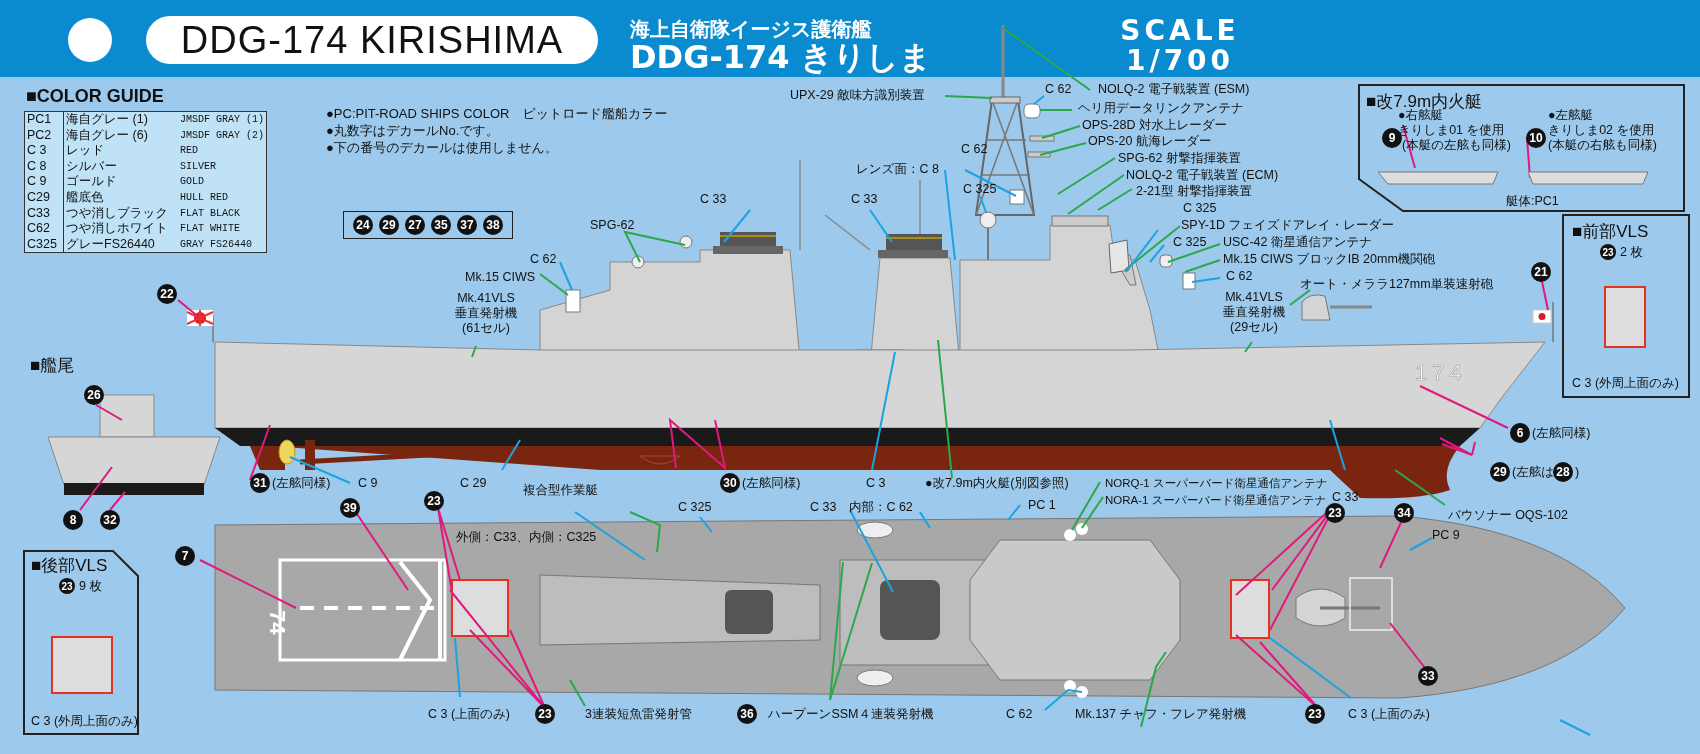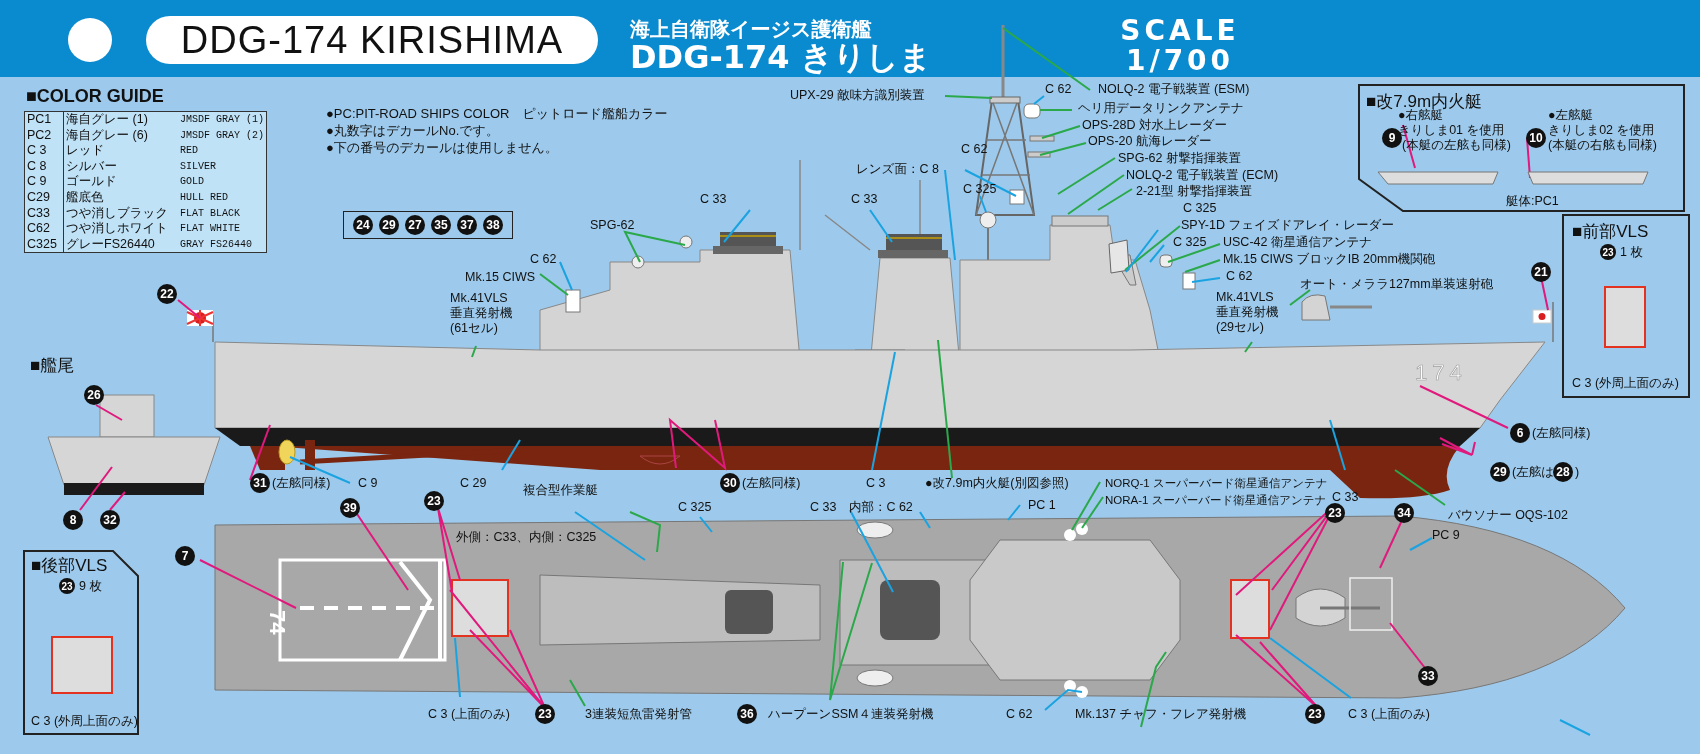--- a/index.html
+++ b/index.html
@@ -13,21 +13,21 @@
   .scale{left:1100px;top:16px;color:#fff;font-size:28px;font-weight:bold;letter-spacing:4px;text-align:center;line-height:30px;width:160px}
   .cg-title{left:26px;top:86px;font-size:18px;font-weight:bold;font-family:"Liberation Sans",sans-serif}
   table.cg{position:absolute;left:24px;top:111px;border-collapse:collapse;border:1.5px solid #333;background:#bfe2f7;font-size:12.5px;font-family:"Liberation Sans",sans-serif}
   table.cg td{padding:0 2px;line-height:15.6px;white-space:nowrap}
   table.cg td.code{border-right:1.5px solid #333;width:34px}
   table.cg td.en{font-family:"Liberation Mono",monospace;font-size:10px}
   .notes{left:326px;top:106px;font-size:13px;line-height:16.8px;font-family:"Liberation Sans",sans-serif}
   .unused{left:343px;top:211px;width:168px;height:26px;border:1.5px solid #222;display:flex;gap:6px;align-items:center;justify-content:center}
   .dnum{display:inline-flex;align-items:center;justify-content:center;width:20px;height:20px;border-radius:50%;background:#111;color:#fff;font-size:12px;font-weight:bold;font-family:"Liberation Sans",sans-serif}
   .lbl{position:absolute;font-size:12.5px;white-space:nowrap;font-family:"Liberation Sans",sans-serif;line-height:15px}
-  .lbl.c{}
+  .lbl.c{text-align:center}
   .panel{border:2px solid #222;background:#9dcaec}
   .sec-title{font-size:17px;font-family:"Liberation Sans",sans-serif}
   svg{position:absolute;left:0;top:0}
 </style>
 </head>
 <body>
 
 <div class="abs header"></div>
 <div class="abs hdr-circle"></div>
 <div class="abs title-pill">DDG-174 KIRISHIMA</div>
@@ -298,21 +298,21 @@
   <div class="abs lbl" style="left:190px;top:24px">●左舷艇</div>
   <div class="abs lbl" style="left:190px;top:39px">きりしま02 を使用</div>
   <div class="abs lbl" style="left:190px;top:54px">(本艇の右舷も同様)</div>
   <span class="abs dnum" style="left:168px;top:44px">10</span>
   <div class="abs lbl" style="left:148px;top:110px">艇体:PC1</div>
 </div>
 
 <div class="abs panel" style="left:1562px;top:214px;width:124px;height:180px;">
   <div class="abs sec-title" style="left:8px;top:4px">■前部VLS</div>
   <span class="abs dnum" style="left:36px;top:28px;width:16px;height:16px;font-size:10px">23</span>
-  <div class="abs lbl" style="left:56px;top:29px">1 枚</div>
+  <div class="abs lbl" style="left:56px;top:29px">2 枚</div>
   <div class="abs" style="left:40px;top:70px;width:38px;height:58px;background:#ddd;border:2px solid #e3321f"></div>
   <div class="abs lbl" style="left:8px;top:160px">C 3 (外周上面のみ)</div>
 </div>
 
 <div class="abs" style="left:23px;top:550px;width:116px;height:185px;">
   <svg width="116" height="185" style="position:absolute;left:0;top:0">
     <polygon points="1,1 90,1 115,26 115,184 1,184" fill="none" stroke="#222" stroke-width="2"></polygon>
   </svg>
   <div class="abs sec-title" style="left:8px;top:4px">■後部VLS</div>
   <span class="abs dnum" style="left:36px;top:28px;width:16px;height:16px;font-size:10px">23</span>

